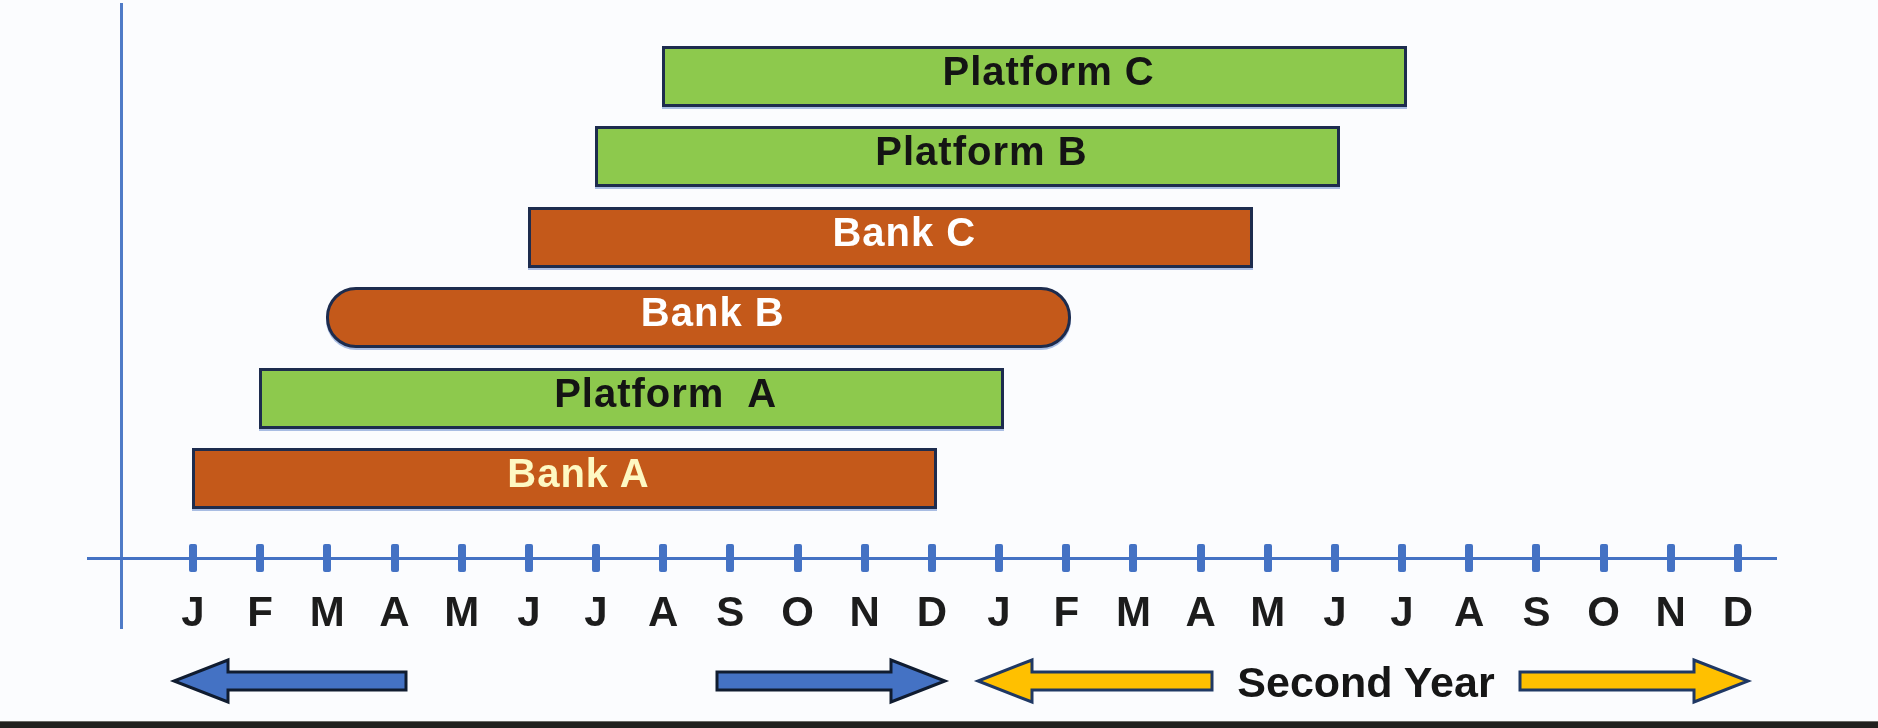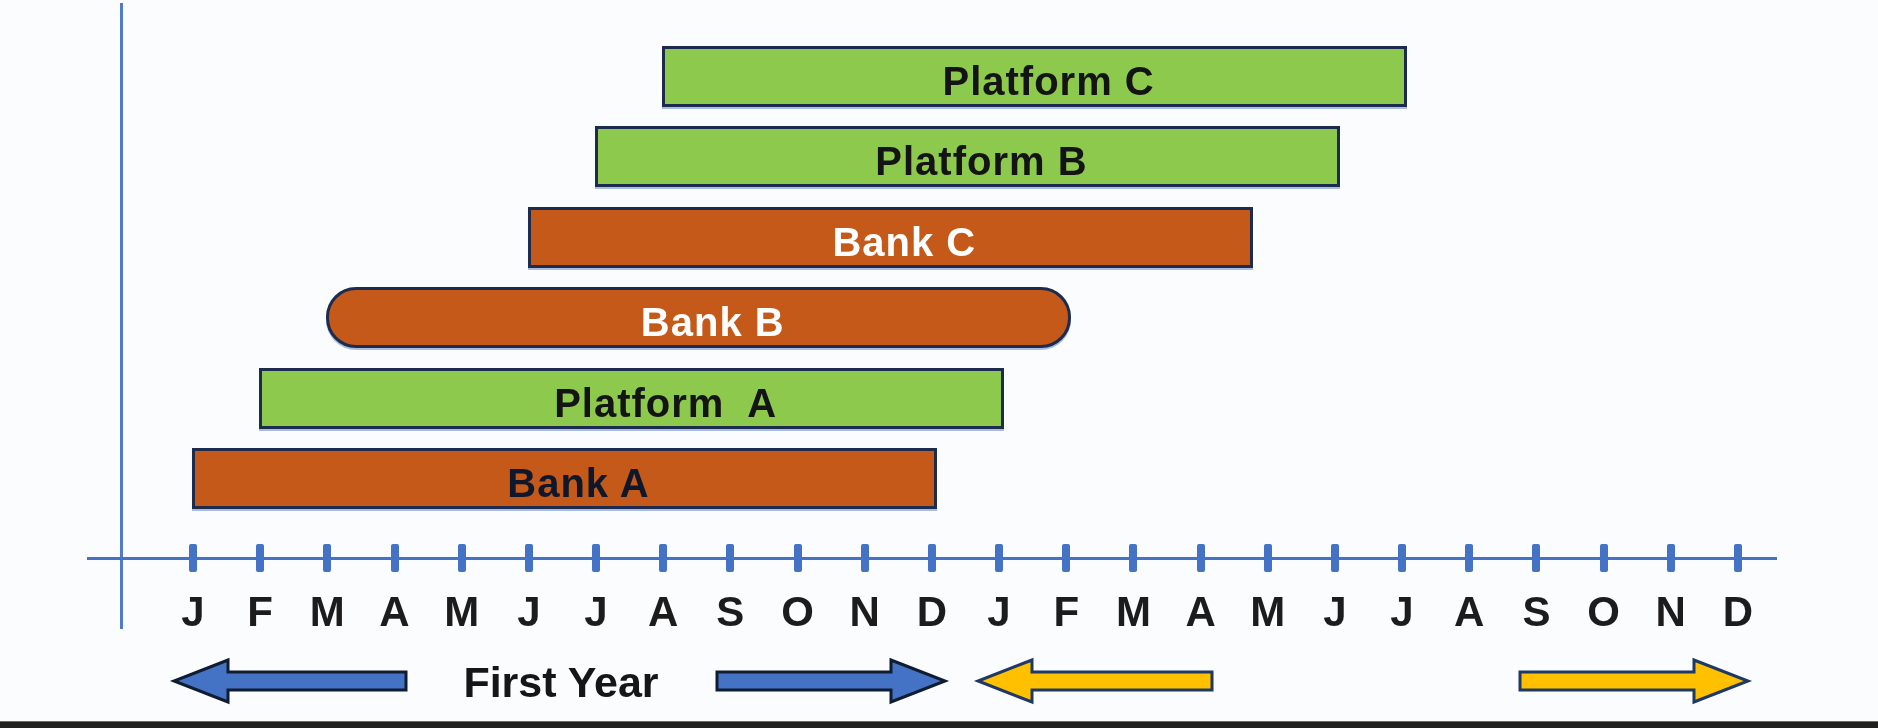--- a/index.html
+++ b/index.html
@@ -20,21 +20,21 @@
   .month-label{
     position:absolute;top:588px;width:70px;
     text-align:center;
     font-size:42px;font-weight:bold;color:#1c1c1c;
     letter-spacing:0px;
   }
   .bar{
     position:absolute;height:61px;
     border:3px solid #1d2c4e;
     box-sizing:border-box;
-    display:flex;align-items:flex-end;justify-content:center;
+    display:flex;align-items:flex-start;justify-content:center;
     box-shadow:0 2px 0 rgba(68,114,196,.45);
     padding-left:28px;
   }
   .bar-label{
     font-size:40px;font-weight:bold;white-space:pre;letter-spacing:1px;
   }
   #arrow-layer{position:absolute;left:0;top:630px;width:1878px;height:98px;}
   .year-label{
     position:absolute;top:658px;height:48px;line-height:48px;
     text-align:center;
@@ -118,27 +118,27 @@
       <div class="bar" style="left: 527.85px; width: 725px; top: 206.8px; background: rgb(196, 89, 26); border-color: rgb(29, 44, 78);">
         <span class="bar-label" style="color: rgb(255, 255, 255);">Bank C</span>
       </div>
       <div class="bar" style="left: 326.34px; width: 744.87px; top: 287.2px; background: rgb(196, 89, 26); border-color: rgb(29, 44, 78); border-radius: 30px;">
         <span class="bar-label" style="color: rgb(255, 255, 255);">Bank B</span>
       </div>
       <div class="bar" style="left: 259.17px; width: 744.87px; top: 367.6px; background: rgb(141, 201, 77); border-color: rgb(29, 44, 78);">
         <span class="bar-label" style="color: rgb(20, 20, 20); margin-left: 40px;">Platform  A</span>
       </div>
       <div class="bar" style="left: 192px; width: 744.87px; top: 448px; background: rgb(196, 89, 26); border-color: rgb(29, 44, 78);">
-        <span class="bar-label" style="color: #0f172a;">Bank A</span>
+        <span class="bar-label" style="color: #fef9c3;">Bank A</span>
       </div>
     </div>
 
   <svg id="arrow-layer" viewBox="0 630 1878 98" preserveAspectRatio="none">
       <polygon points="406,672 228,672 228,660 174,681 228,702 228,690 406,690" fill="#4472c4" stroke="#101c30" stroke-width="3" stroke-linejoin="miter"></polygon>
       <polygon points="717,672 891,672 891,660 945,681 891,702 891,690 717,690" fill="#4472c4" stroke="#101c30" stroke-width="3" stroke-linejoin="miter"></polygon>
       <polygon points="1212,672 1032,672 1032,660 978,681 1032,702 1032,690 1212,690" fill="#ffc000" stroke="#1f3864" stroke-width="3" stroke-linejoin="miter"></polygon>
       <polygon points="1520,672 1694,672 1694,660 1748,681 1694,702 1694,690 1520,690" fill="#ffc000" stroke="#1f3864" stroke-width="3" stroke-linejoin="miter"></polygon>
     </svg>
 
-  <div id="first-year-label" class="year-label">First Year</div>
+  <div id="second-year-label" class="year-label">Second Year</div>
 
   <div id="bottom-strip"></div>
 </div>
 
 </body></html>

